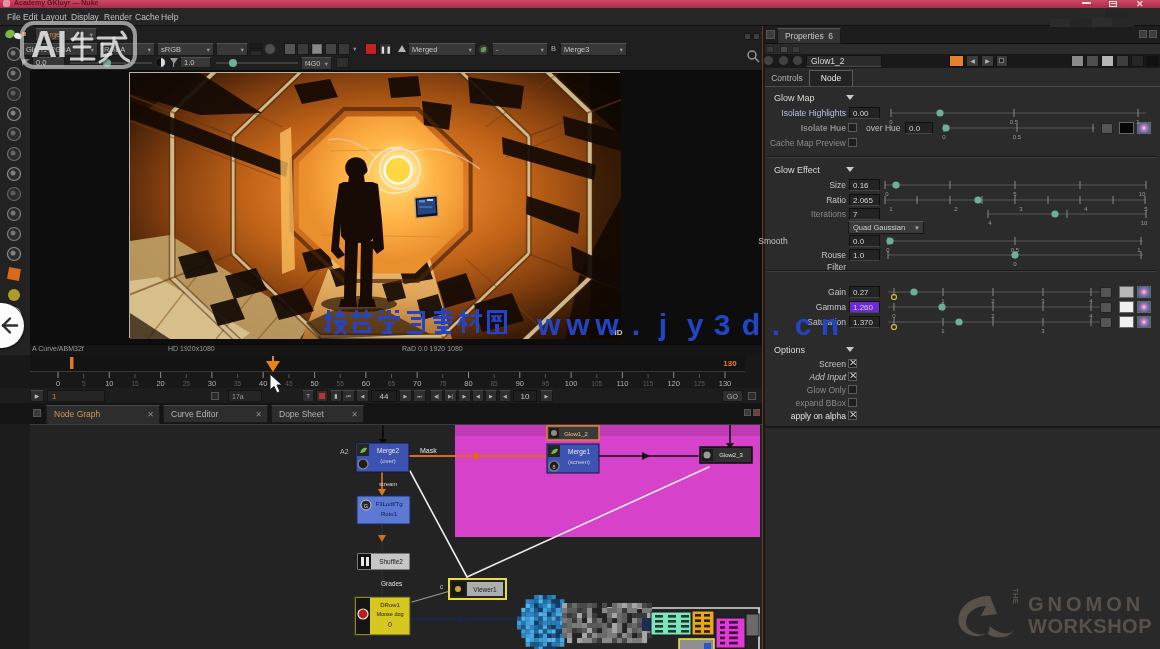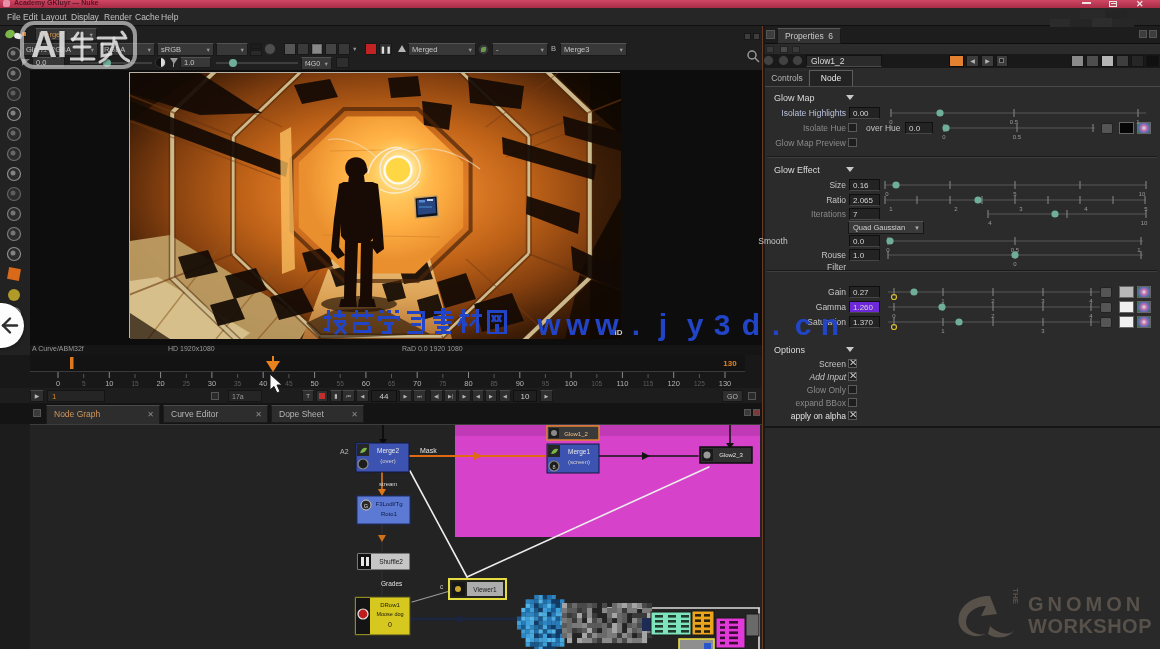--- a/index.html
+++ b/index.html
@@ -722,28 +722,28 @@
 <div class="abs" style="left:1116px;top:55px;width:13px;height:12px;background:#3e3e3e;border:1px solid #141414;"></div>
 <div class="abs" style="left:1131px;top:55px;width:13px;height:12px;background:#262626;border:1px solid #141414;"></div>
 <div class="abs" style="left:1146px;top:55px;width:13px;height:12px;background:#101010;border:1px solid #141414;"></div>
 <div class="abs" style="left:766px;top:71px;width:42px;height:15px;background:#262626;color:#b5b5b5;font-size:8.5px;line-height:15px;text-align:center;">Controls</div>
 <div class="abs" style="left:809px;top:70px;width:44px;height:16px;background:#232323;border:1px solid #5d5d5d;border-bottom:none;color:#ececec;font-size:8.5px;line-height:15px;text-align:center;">Node</div>
 <div class="abs" style="left:765px;top:86px;width:395px;height:1px;background:#4a4a4a;"></div>
 <div class="abs" style="left:774px;top:92px;color:#dadada;font-size:9px;line-height:12px;">Glow Map</div>
 <div class="abs" style="left:846px;top:95px;width:0;height:0;border-left:4px solid transparent;border-right:4px solid transparent;border-top:5px solid #c9c9c9;"></div>
 <div class="abs" style="left:700px;top:107px;width:146px;text-align:right;color:#b9c2dd;font-size:8.5px;line-height:12px;white-space:nowrap;">Isolate Highlights</div>
 <div class="abs" style="left:849px;top:107px;width:31px;height:12px;background:#232323;border:1px solid #0f0f0f;border-bottom-color:#454545;color:#d5d5d5;font-size:8px;line-height:11px;padding-left:3px;">0.00</div>
-<div class="abs" style="left:700px;top:122px;width:146px;text-align:right;color:#8a8a8a;font-size:8.5px;line-height:12px;white-space:nowrap;">Isolate Hue</div>
+<div class="abs" style="left:700px;top:122px;width:146px;text-align:right;color:#8a8a8a;font-size:8.5px;line-height:12px;white-space:nowrap;font-weight:bold;">Isolate Hue</div>
 <div class="abs" style="left:848px;top:123px;width:9px;height:9px;background:#1e1e1e;border:1px solid #5a5a5a;"></div>
 <div class="abs" style="left:866px;top:122px;color:#c0c0c0;font-size:8.5px;line-height:12px;">over Hue</div>
 <div class="abs" style="left:905px;top:122px;width:28px;height:12px;background:#232323;border:1px solid #0f0f0f;border-bottom-color:#454545;color:#d5d5d5;font-size:8px;line-height:11px;padding-left:3px;">0.0</div>
 <div class="abs" style="left:1101px;top:123px;width:12px;height:11px;background:#555;border:1px solid #222;border-radius:2px;"></div>
 <div class="abs" style="left:1119px;top:122px;width:15px;height:12px;background:#060606;border:1px solid #666;"></div>
 <div class="abs" style="left:1137px;top:122px;width:14px;height:12px;border:1px solid #666;background:radial-gradient(circle at 50% 50%, #e8e0e8 0%, #c070a8 35%, #5a68b8 65%, #3a7a58 88%, #222 100%);"></div>
-<div class="abs" style="left:700px;top:137px;width:146px;text-align:right;color:#8a8a8a;font-size:8.5px;line-height:12px;white-space:nowrap;">Glow Map Preview</div>
+<div class="abs" style="left:700px;top:137px;width:146px;text-align:right;color:#8a8a8a;font-size:8.5px;line-height:12px;white-space:nowrap;">Cache Map Preview</div>
 <div class="abs" style="left:848px;top:138px;width:9px;height:9px;background:#1e1e1e;border:1px solid #5a5a5a;"></div>
 <div class="abs" style="left:767px;top:156px;width:390px;height:1px;background:#191919;"></div>
 <div class="abs" style="left:767px;top:157px;width:390px;height:1px;background:#3f3f3f;"></div>
 <div class="abs" style="left:774px;top:164px;color:#dadada;font-size:9px;line-height:12px;text-align:right;">Glow Effect</div>
 <div class="abs" style="left:846px;top:167px;width:0;height:0;border-left:4px solid transparent;border-right:4px solid transparent;border-top:5px solid #c9c9c9;"></div>
 <div class="abs" style="left:700px;top:179px;width:146px;text-align:right;color:#c6c6c6;font-size:8.5px;line-height:12px;white-space:nowrap;">Size</div>
 <div class="abs" style="left:849px;top:179px;width:31px;height:12px;background:#232323;border:1px solid #0f0f0f;border-bottom-color:#454545;color:#d5d5d5;font-size:8px;line-height:11px;padding-left:3px;">0.16</div>
 <div class="abs" style="left:700px;top:194px;width:146px;text-align:right;color:#c6c6c6;font-size:8.5px;line-height:12px;white-space:nowrap;">Ratio</div>
 <div class="abs" style="left:849px;top:194px;width:31px;height:12px;background:#232323;border:1px solid #0f0f0f;border-bottom-color:#454545;color:#d5d5d5;font-size:8px;line-height:11px;padding-left:3px;">2.065</div>
 <div class="abs" style="left:700px;top:208px;width:146px;text-align:right;color:#8a8a8a;font-size:8.5px;line-height:12px;white-space:nowrap;">Iterations</div>

